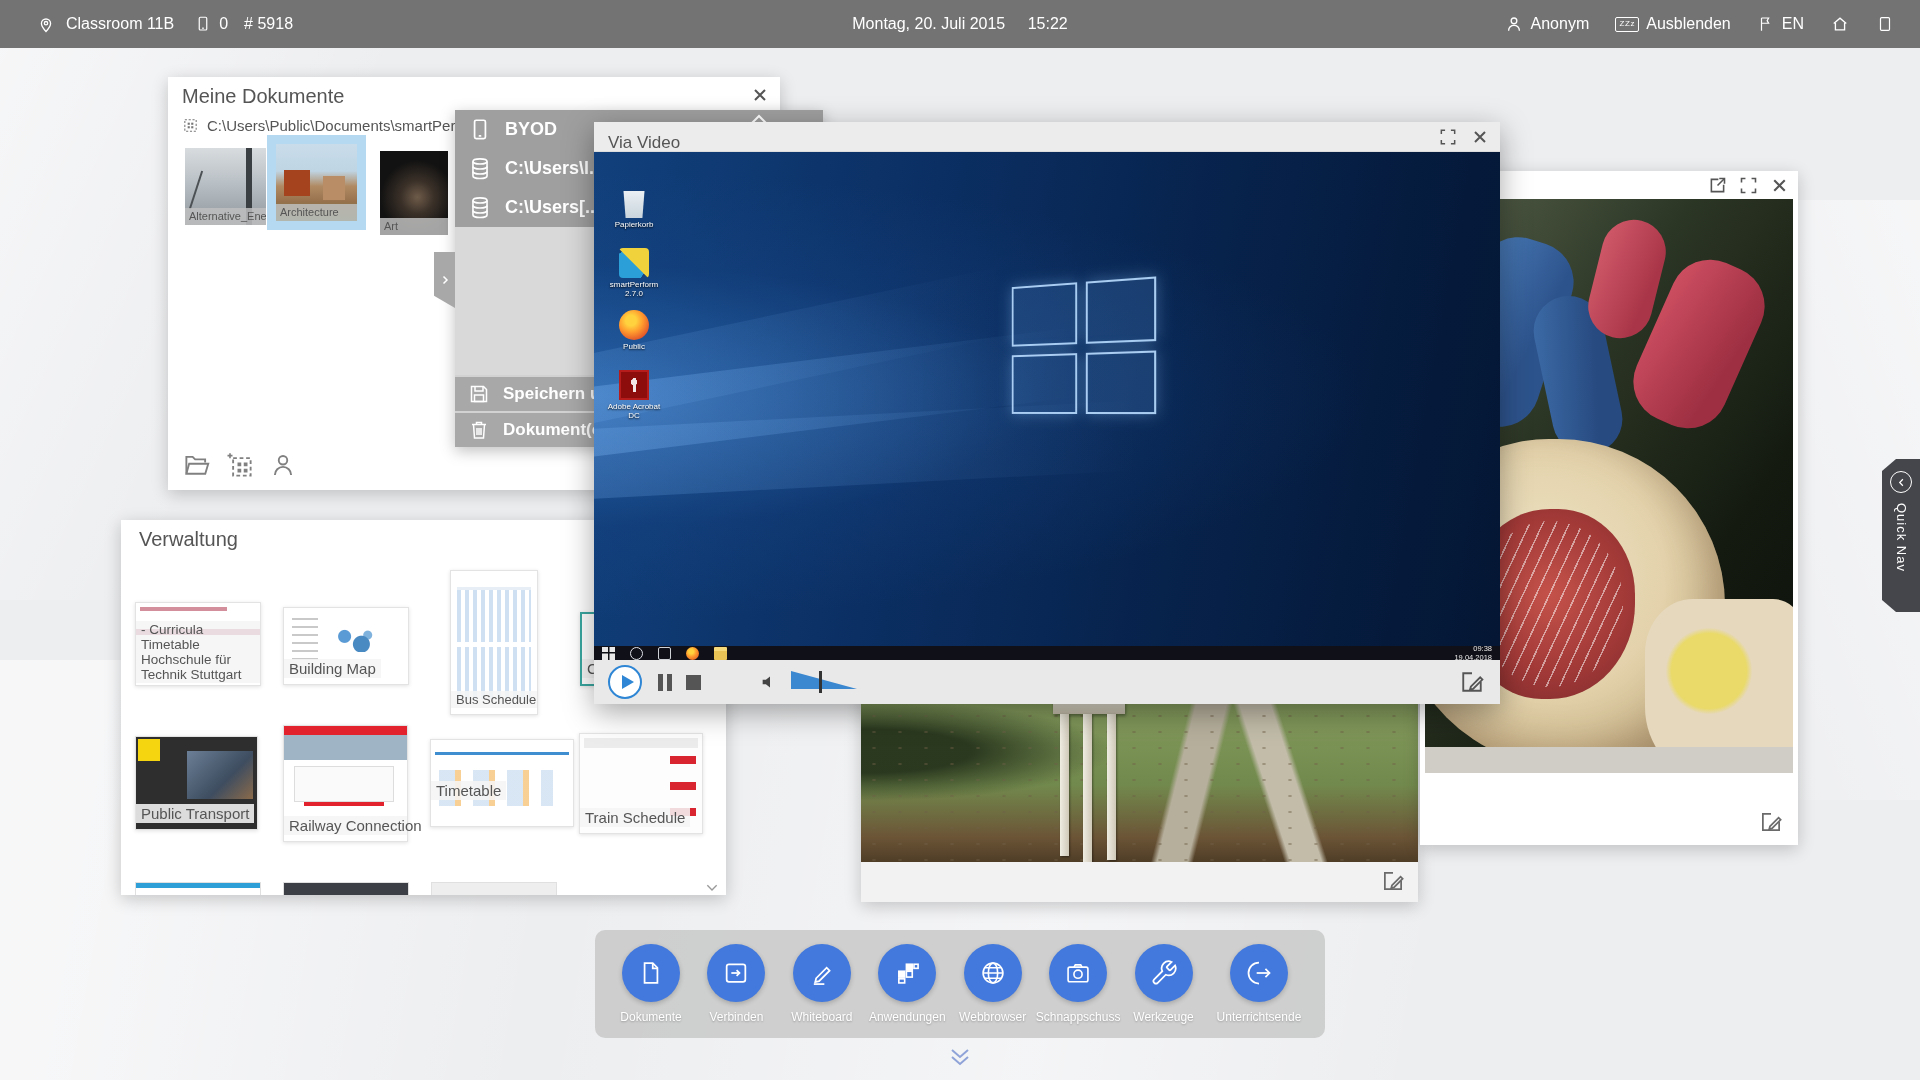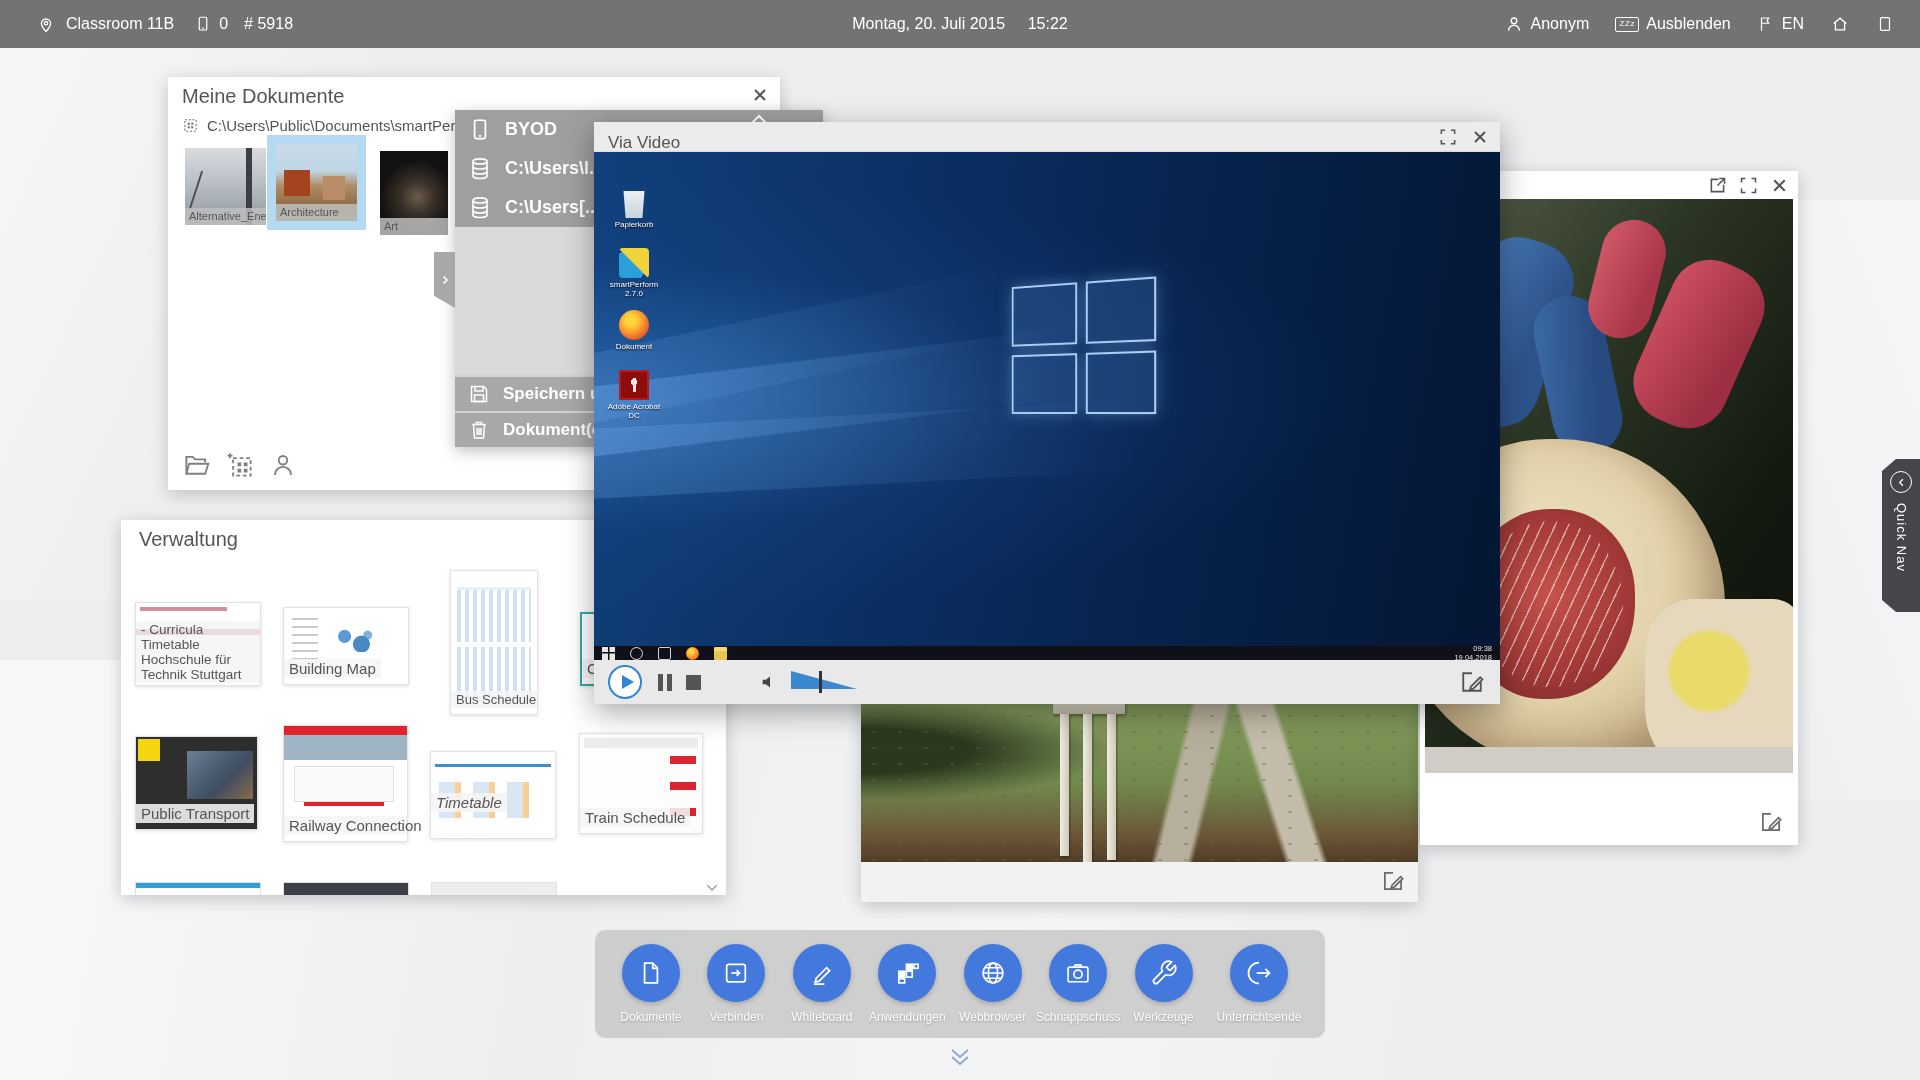--- a/index.html
+++ b/index.html
@@ -454,21 +454,21 @@
   </div>
 
   <div class="mtile" style="left:14px; top:216px; width:123px; height:94px;">
     <div class="mimg ptrans"></div>
     <span class="mlabel">Public Transport</span>
   </div>
   <div class="mtile" style="left:162px; top:205px; width:125px; height:117px;">
     <div class="mimg rail"></div>
     <span class="mlabel">Railway Connection</span>
   </div>
-  <div class="mtile" style="left:309px; top:231px; width:126px; height:88px;font-style:italic;">
+  <div class="mtile" style="left:309px; top:219px; width:144px; height:88px;">
     <div class="mimg ttable"></div>
     <span class="mlabel" style="bottom:26px">Timetable</span>
   </div>
   <div class="mtile" style="left:458px; top:213px; width:124px; height:101px;">
     <div class="mimg tsched"></div>
     <span class="mlabel">Train Schedule</span>
   </div>
 
   <div class="sliver b1" style="left:14px; top:362px; width:126px;"></div>
   <div class="sliver b2" style="left:162px; top:362px; width:126px;"></div>
@@ -570,21 +570,21 @@
         <div></div>
       </div>
 
     <div class="dicon" style="left:8px; top:36px;">
       <div class="dg trash"></div><span>Papierkorb</span>
     </div>
     <div class="dicon" style="left:8px; top:96px;">
       <div class="dg sperf"></div><span>smartPerform 2.7.0</span>
     </div>
     <div class="dicon" style="left:8px; top:158px;">
-      <div class="dg ffox"></div><span>Dokument</span>
+      <div class="dg ffox"></div><span>Public</span>
     </div>
     <div class="dicon" style="left:8px; top:218px;">
       <div class="dg acro"></div><span>Adobe Acrobat DC</span>
     </div>
 
     <div class="taskbar">
       <span class="tb-ic start"></span>
       <span class="tb-ic ring"></span>
       <span class="tb-ic tview"></span>
       <span class="tb-ic ff under"></span>

